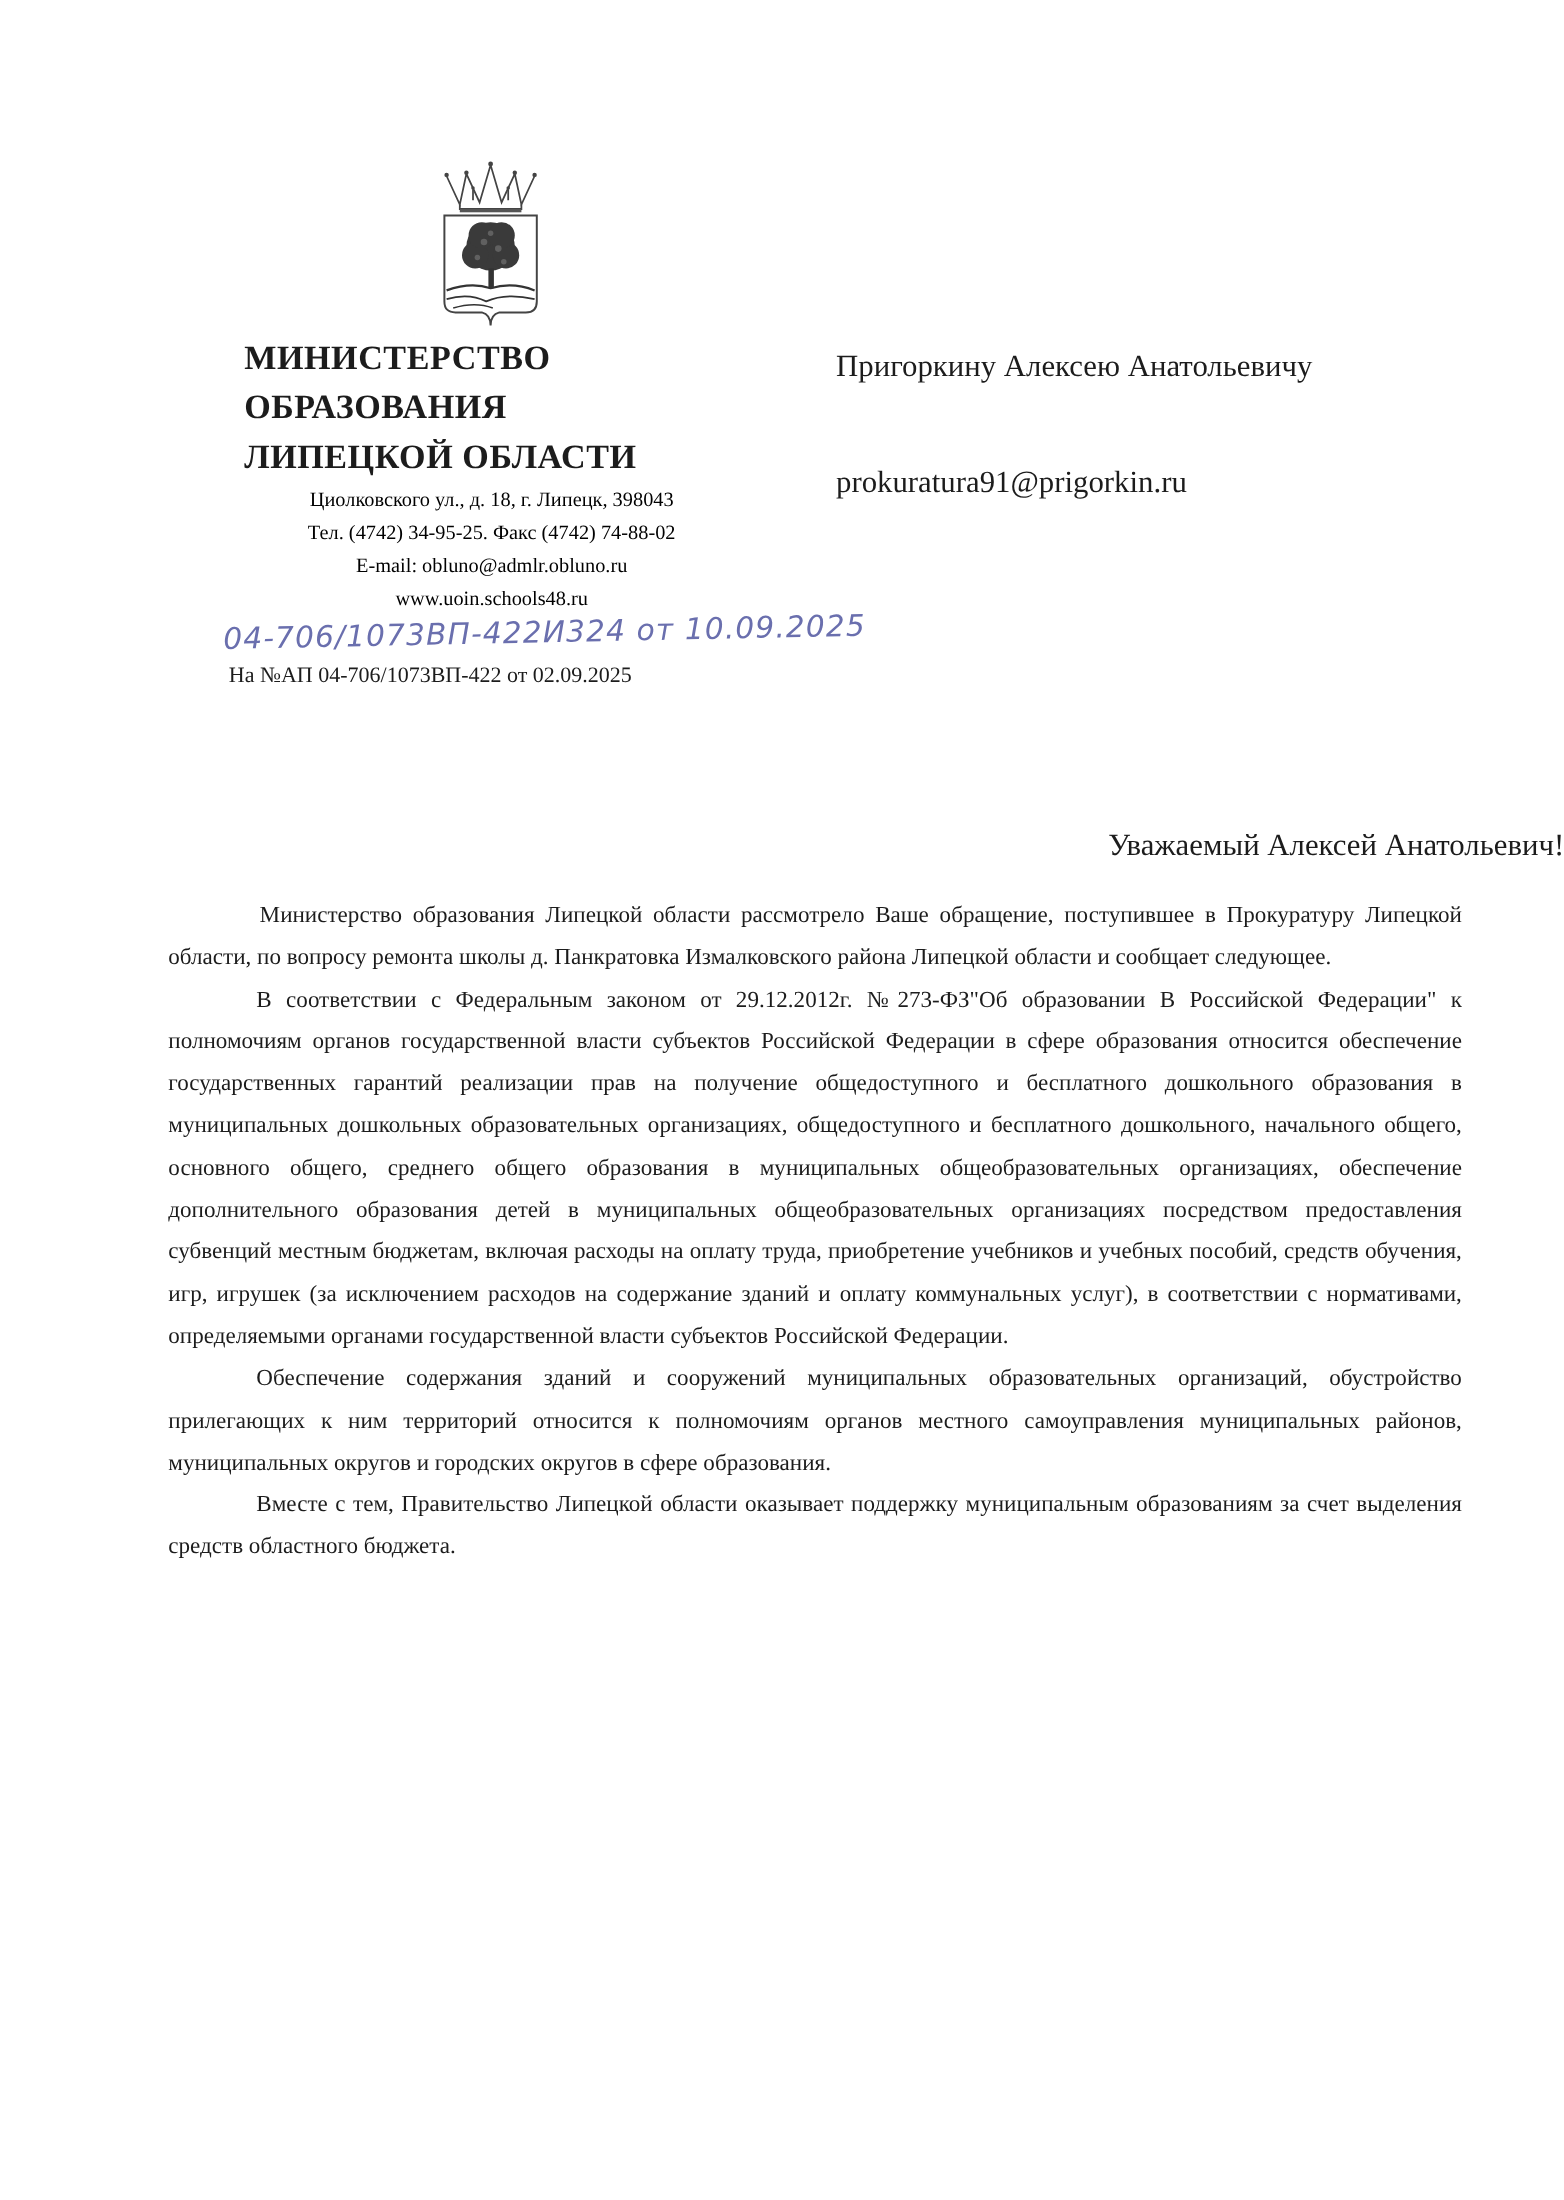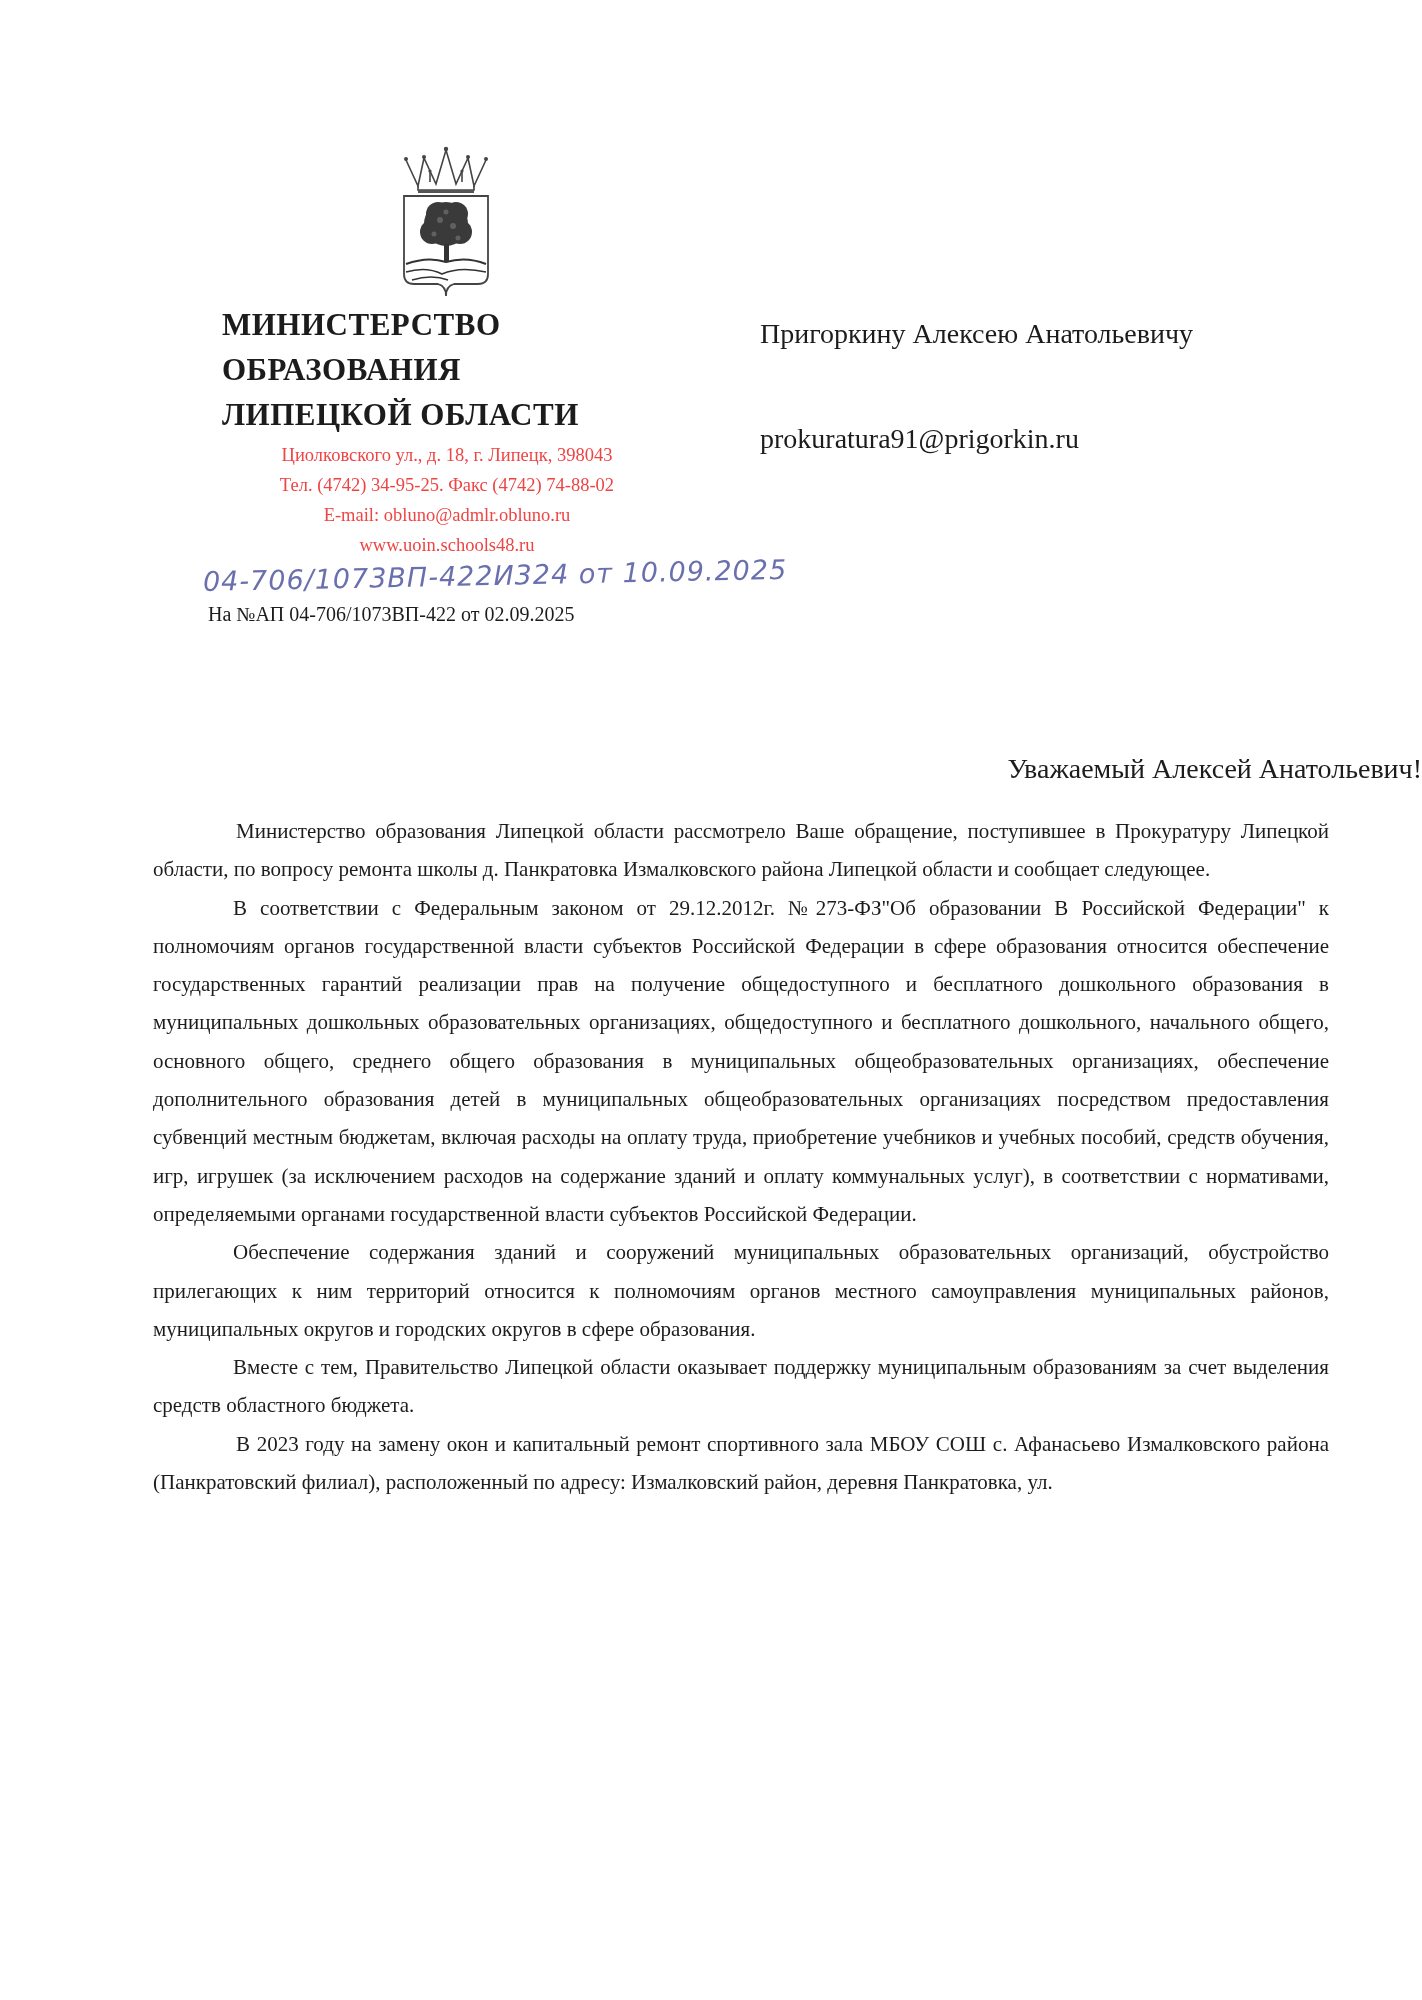--- a/index.html
+++ b/index.html
@@ -1,21 +1,21 @@
 <!DOCTYPE html>
 <html><head>
 <meta charset="utf-8">
 <style>
   html, body { margin: 0; padding: 0; background: #ffffff; }
   body { width: 1422px; height: 2000px; position: relative; overflow: hidden;
          font-family: "Liberation Serif", "DejaVu Serif", serif; color: #1c1c1c; }
   .abs { position: absolute; }
   .emblem { left: 398px; top: 146px; width: 96px; height: 156px; }
   .org { left: 222px; width: 450px; font-weight: bold; font-size: 31px; letter-spacing: 0.5px; line-height: 45px; top: 302px; }
-  .addr { left: 222px; width: 450px; text-align: center; font-size: 18.5px; line-height: 30px; top: 440px; color: #ef4444; }
+  .addr { left: 222px; width: 450px; text-align: center; font-size: 18.5px; line-height: 30px; top: 440px; color: #000000; }
   .reg-hand { left: 203px; top: 566px; font-family: "DejaVu Sans", sans-serif; font-style: italic; font-size: 27px; color: #6a6fae; letter-spacing: 1px; transform: rotate(-1.2deg); transform-origin: left center; white-space: nowrap; }
   .ref { left: 208px; top: 603px; font-size: 20px; white-space: nowrap; }
   .recipient { left: 760px; top: 318px; font-size: 28px; white-space: nowrap; }
   .recipient-email { left: 760px; top: 423px; font-size: 28px; white-space: nowrap; }
   .salutation { left: 0; width: 1422px; text-align: right; top: 753px; font-size: 28px; }
   .body-text { left: 153px; width: 1176px; top: 812px; font-size: 21px; line-height: 38.3px; }
   .body-text p { margin: 0; text-align: justify; text-indent: 80px; }
   .body-text p.first { text-indent: 83px; }
 </style>
 </head>
@@ -84,14 +84,13 @@
 <div class="abs recipient">Пригоркину Алексею Анатольевичу</div>
 <div class="abs recipient-email">prokuratura91@prigorkin.ru</div>
 
 <div class="abs salutation">Уважаемый Алексей Анатольевич!</div>
 
 <div class="abs body-text">
   <p class="first">Министерство образования Липецкой области рассмотрело Ваше обращение, поступившее в Прокуратуру Липецкой области, по вопросу ремонта школы д. Панкратовка Измалковского района Липецкой области и сообщает следующее.</p>
   <p>В соответствии с Федеральным законом от 29.12.2012г. №273-ФЗ"Об образовании В Российской Федерации" к полномочиям органов государственной власти субъектов Российской Федерации в сфере образования относится обеспечение государственных гарантий реализации прав на получение общедоступного и бесплатного дошкольного образования в муниципальных дошкольных образовательных организациях, общедоступного и бесплатного дошкольного, начального общего, основного общего, среднего общего образования в муниципальных общеобразовательных организациях, обеспечение дополнительного образования детей в муниципальных общеобразовательных организациях посредством предоставления субвенций местным бюджетам, включая расходы на оплату труда, приобретение учебников и учебных пособий, средств обучения, игр, игрушек (за исключением расходов на содержание зданий и оплату коммунальных услуг), в соответствии с нормативами, определяемыми органами государственной власти субъектов Российской Федерации.</p>
   <p>Обеспечение содержания зданий и сооружений муниципальных образовательных организаций, обустройство прилегающих к ним территорий относится к полномочиям органов местного самоуправления муниципальных районов, муниципальных округов и городских округов в сфере образования.</p>
   <p>Вместе с тем, Правительство Липецкой области оказывает поддержку муниципальным образованиям за счет выделения средств областного бюджета.</p>
-  <p class="first">В 2023 году на замену окон и капитальный ремонт спортивного зала МБОУ СОШ с. Афанасьево Измалковского района (Панкратовский филиал), расположенный по адресу: Измалковский район, деревня Панкратовка, ул.</p>
 </div>
 
 </body></html>

